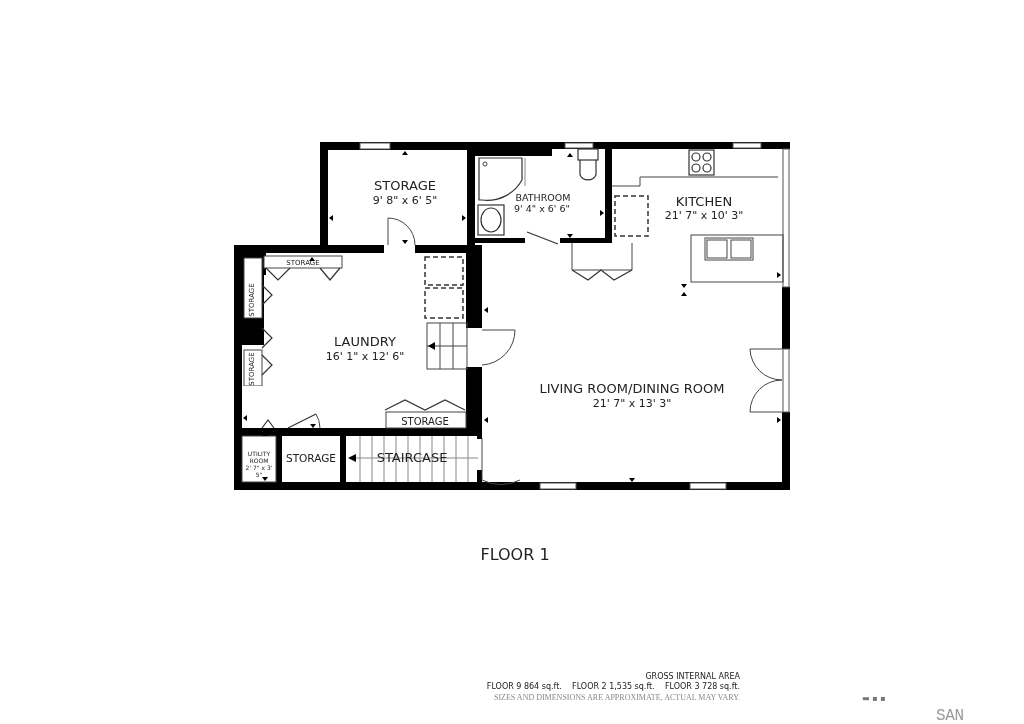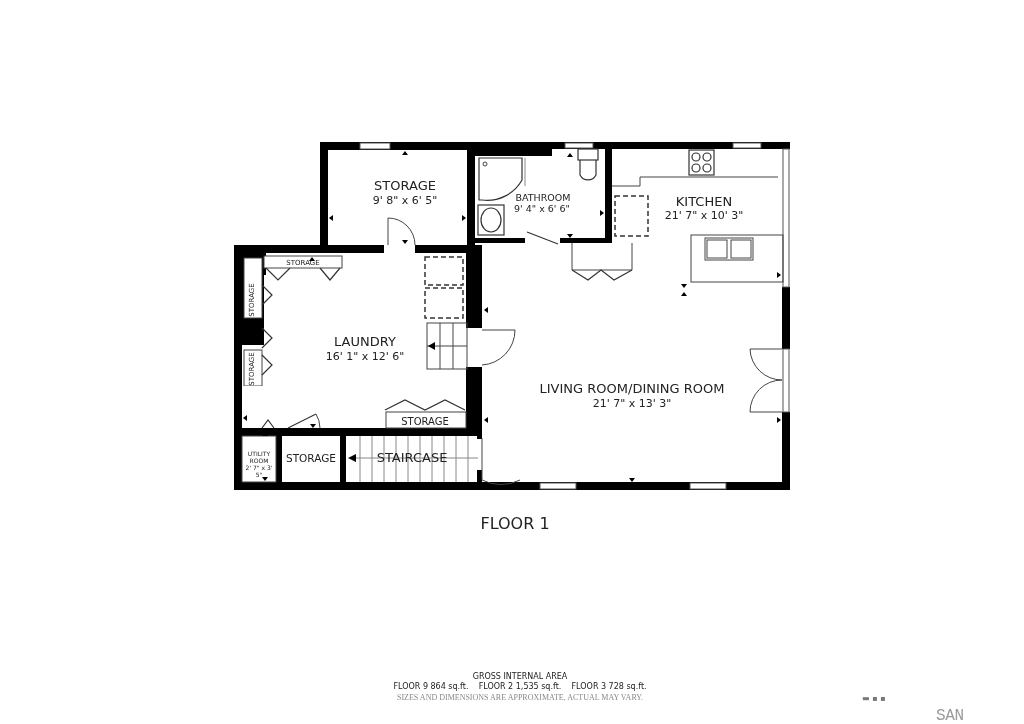--- a/index.html
+++ b/index.html
@@ -8,22 +8,22 @@
   .wall { fill:#000; }
   .thin { fill:none; stroke:#444; stroke-width:1; }
   .thin2 { fill:none; stroke:#333; stroke-width:1.2; }
   .dash { fill:none; stroke:#333; stroke-width:1.5; stroke-dasharray:5 3; }
   .win { fill:#fff; stroke:#555; stroke-width:1; }
   .room-name { font-family:"DejaVu Sans", sans-serif; font-size:13px; fill:#222; text-anchor:middle; }
   .room-dim { font-family:"DejaVu Sans", sans-serif; font-size:11px; fill:#222; text-anchor:middle; }
   .small { font-family:"DejaVu Sans", sans-serif; font-size:8px; fill:#222; text-anchor:middle; }
   .tiny { font-family:"DejaVu Sans", sans-serif; font-size:6px; fill:#222; text-anchor:middle; }
   .stairs-label { font-family:"DejaVu Sans", sans-serif; font-size:13px; fill:#222; text-anchor:middle; }
-  .floor-title { position:absolute; left:440px; top:514px; width:150px; text-align:center; font-size:16px; color:#222; }
-  .footer { position:absolute; left:300px; top:672px; width:440px; text-align:center; font-size:8px; line-height:10px; color:#222; }
+  .floor-title { position:absolute; left:440px; top:545px; width:150px; text-align:center; font-size:16px; color:#222; }
+  .footer { position:absolute; left:300px; top:672px; width:440px; text-align:right; font-size:8px; line-height:10px; color:#222; }
   .footer .disclaimer { color:#888; margin-top:1px;font-family:Liberation Serif, serif; }
   .brand { position:absolute; left:936px; top:707px; font-size:16px; color:#9a9a9a; letter-spacing:-0.3px;font-family:Liberation Mono, monospace; }
   .brand-mark { position:absolute; left:862px; top:694px; font-size:8px; color:#777; }
 </style>
 </head>
 <body>
 
 <svg id="plan" viewBox="0 0 1024 724" xmlns="http://www.w3.org/2000/svg">
 
   <g>

